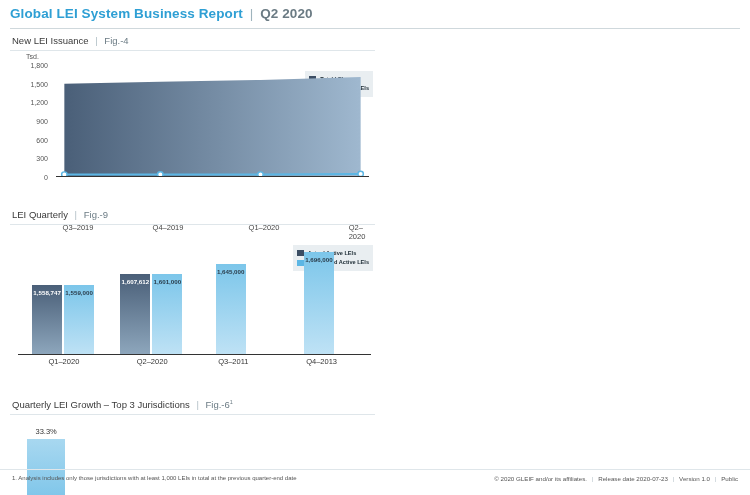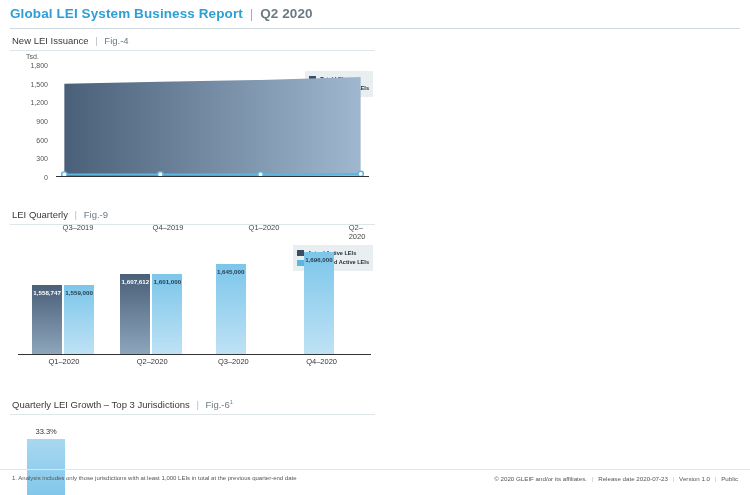--- a/index.html
+++ b/index.html
@@ -201,22 +201,22 @@
             <div class="f5-bar" style="width:30px;height:103px;background:linear-gradient(180deg,#7cc6ea,#bfe2f5);">
               <div class="f5-val" style="color:#2a3c4a">1,696,000</div>
             </div>
           </div>
           <div class="axis-line"></div>
         </div>
 
         <div class="f5-xaxis">
           <span style="left:13%">Q1–2020</span>
           <span style="left:38%">Q2–2020</span>
-          <span style="left:61%">Q3–2020</span>
-          <span style="left:86%">Q4–2020</span>
+          <span style="left:61%">Q3–2011</span>
+          <span style="left:86%">Q4–2013</span>
         </div>
       </div>
     </div>
 
     <div class="panel left" style="margin-top:16px;">
       <div class="panel-title">
         <span>Quarterly LEI Growth – Top 3 Jurisdictions</span>
         <span class="sep">|</span>
         <span class="fig">Fig.-6</span><sup style="font-size:5.5px;color:#6b7b84">1</sup>
       </div>

